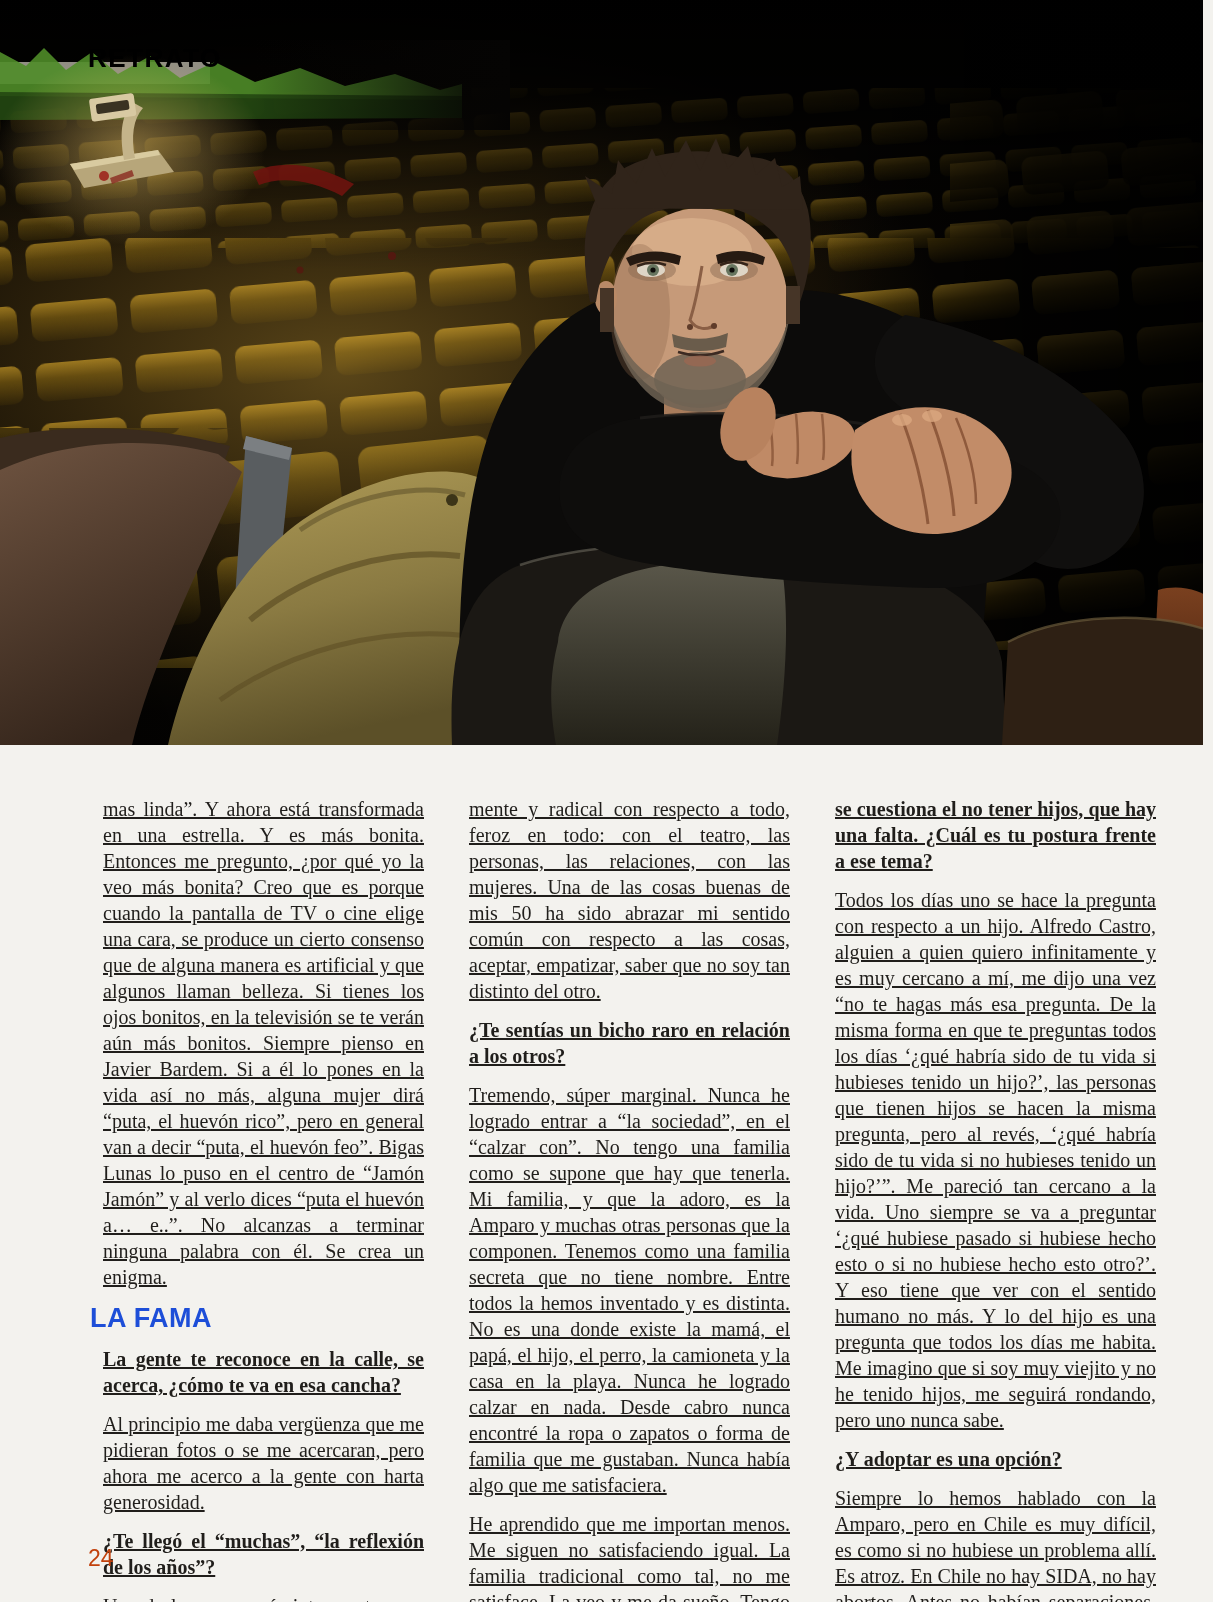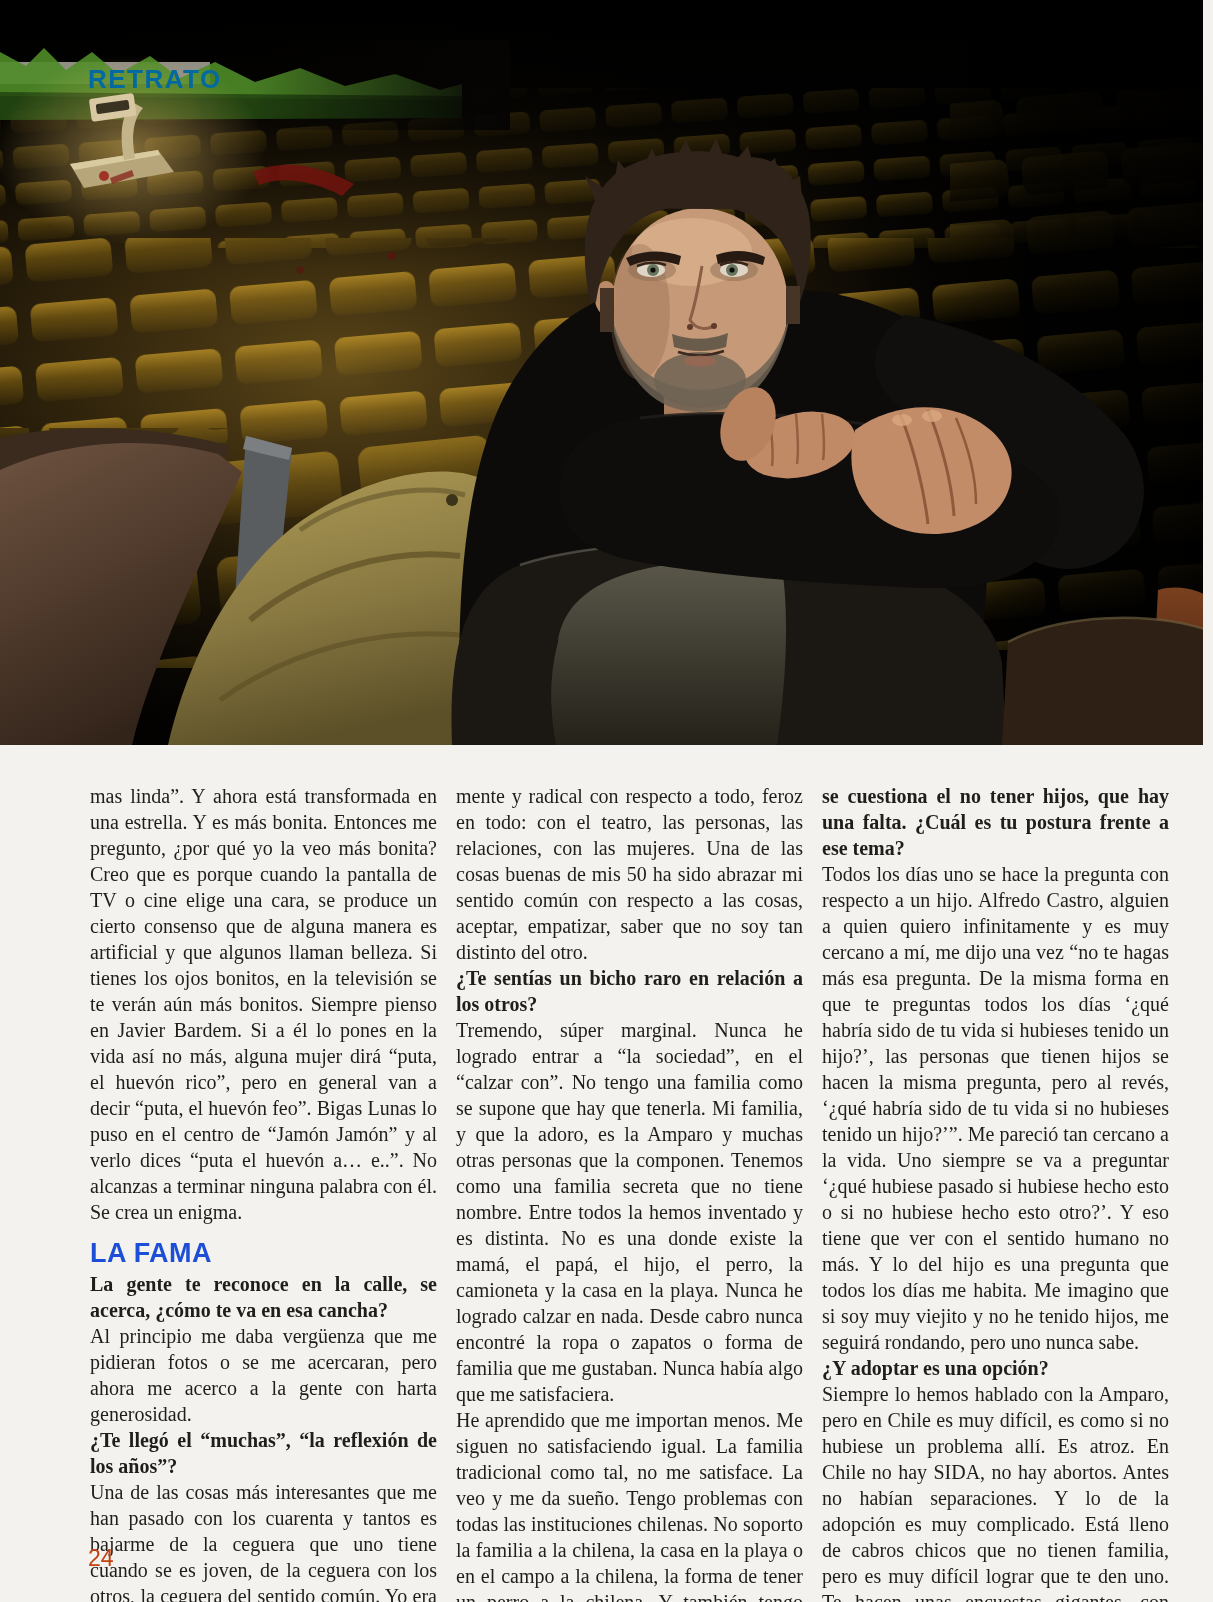--- a/index.html
+++ b/index.html
@@ -5,34 +5,34 @@
   html,body{margin:0;padding:0;}
   body{
     width:1213px;height:1602px;position:relative;
     background:#f3f2ee;
     font-family:"Liberation Serif", serif;
     overflow:hidden;
   }
   .photo-wrap{position:absolute;left:0;top:0;width:1213px;height:745px;background:#060503;}
   .photo-wrap svg{display:block;}
   .kicker{
-    position:absolute;left:88px;top:64px;
-    color:#0369a1;font-family:"Liberation Sans",sans-serif;
+    position:absolute;left:88px;top:43px;
+    color:#000000;font-family:"Liberation Sans",sans-serif;
     font-weight:900;font-size:26px;letter-spacing:1.5px;
   }
   .article{
     position:absolute;left:90px;top:783px;width:1078px;
     display:flex;gap:19px;
   }
   .col{
     flex:0 0 347px;width:347px;
     font-size:20px;line-height:26px;color:#201e1b;
     text-align:justify;
   }
-  .col p{margin:0;}
+  .col p{margin:13px;text-decoration:underline;}
   .q{font-weight:700;}
   .section-heading{
     font-family:"Liberation Sans",sans-serif;
     font-weight:900;font-size:27px;letter-spacing:.4px;
     color:#1d4ed8;margin:13px 0 3px 0;line-height:30px;
   }
   .pageno{
     position:absolute;left:88px;top:1545px;
     font-family:"Liberation Sans",sans-serif;
     font-size:23px;color:#c2410c;

